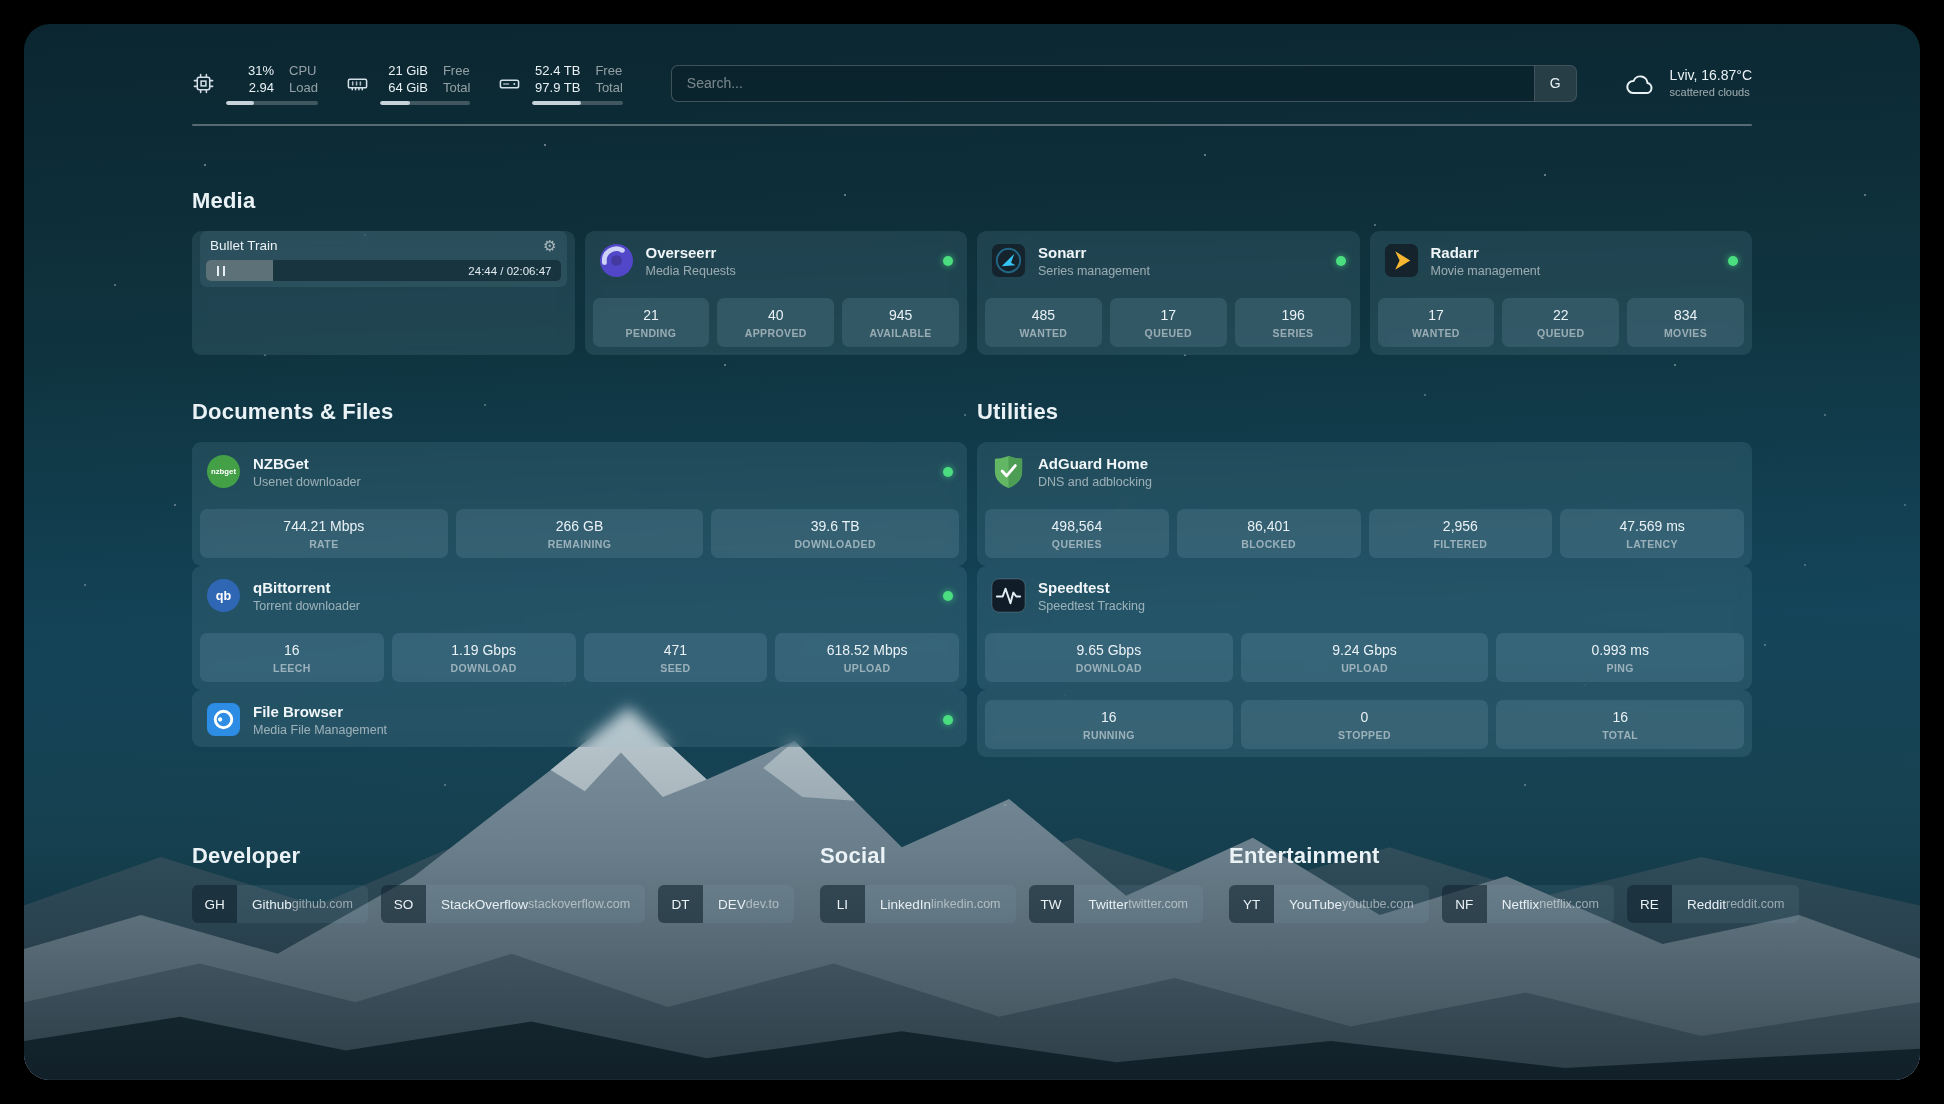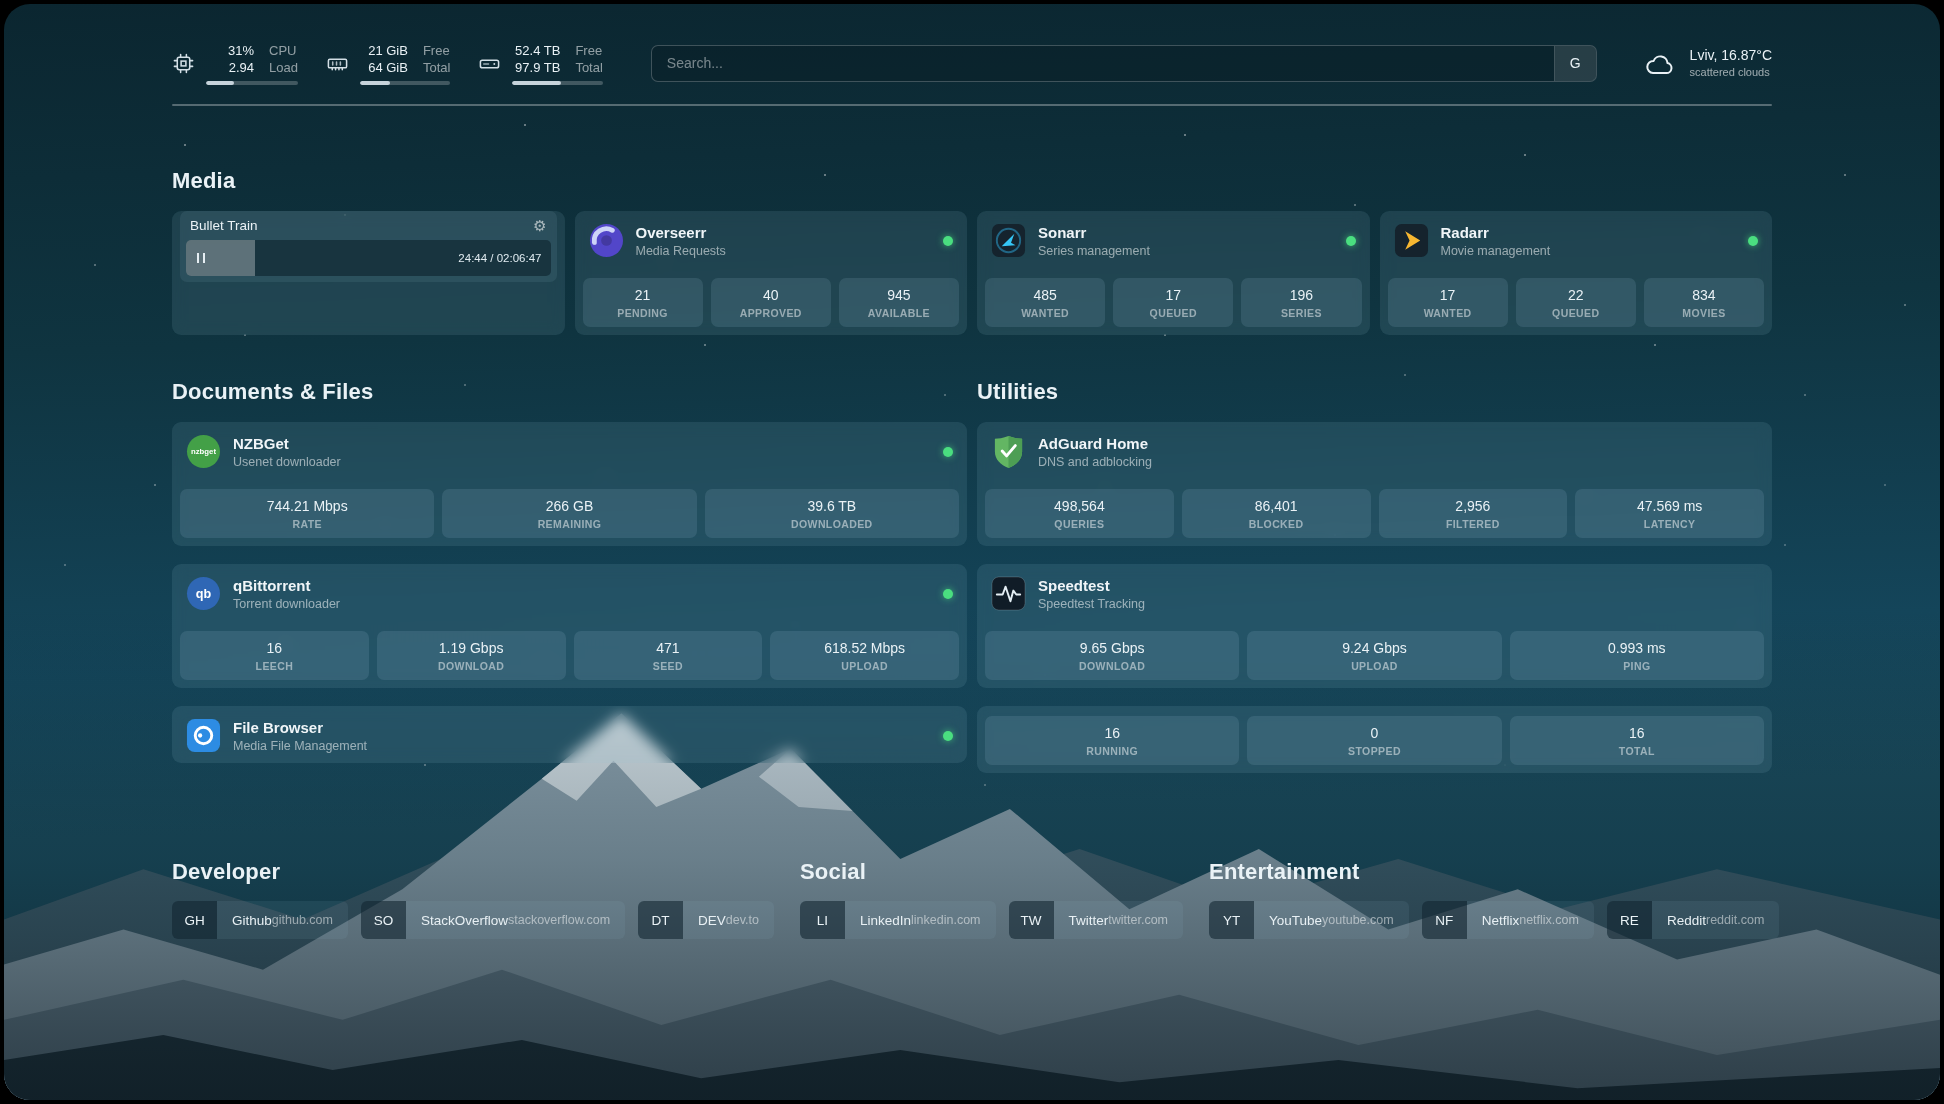--- a/index.html
+++ b/index.html
@@ -1,17 +1,17 @@
 <!DOCTYPE html>
 <html><head>
 <meta charset="utf-8">
 <style>
   * { margin:0; padding:0; box-sizing:border-box; }
   html,body { width:1944px; height:1104px; background:#000; font-family:"Liberation Sans", sans-serif; }
-  .app { position:relative; width:1944px; height:1104px; background:#000; padding:4px; }
+  .app { position:relative; width:1944px; height:1104px; background:#000; padding:24px; }
   .screen { position:relative; width:100%; height:100%; border-radius:26px; overflow:hidden;
             background: linear-gradient(178deg, #0b2630 0%, #0f3440 30%, #14455a 58%, #1a4a5c 72%); }
 
   
   .bg { position:absolute; inset:0; pointer-events:none; }
   .bg svg.mountains { position:absolute; bottom:0; left:0; width:100%; height:44%; display:block; }
   .stars { position:absolute; top:0; left:0; width:2px; height:2px; border-radius:50%;
            box-shadow: 180px 140px 0 rgba(255,255,255,.5), 340px 210px 0 rgba(255,255,255,.4),
            520px 120px 0 rgba(255,255,255,.5), 660px 250px 0 rgba(255,255,255,.35),
            820px 170px 0 rgba(255,255,255,.5), 1000px 220px 0 rgba(255,255,255,.4),
@@ -83,30 +83,30 @@
   .stats { display:flex; gap:8px; padding:0 8px 8px; }
   .stat { flex:1; background:rgba(160,200,218,.14); border-radius:7px; text-align:center; padding:9px 4px 8px;margin-top:10px; }
   .stat-v { font-size:14px; color:#eaf2f6; }
   .stat-l { font-size:10.5px; font-weight:700; letter-spacing:.4px; color:rgba(255,255,255,.5); margin-top:4px; }
 
   
   .plex-body { padding:0 8px 8px; }
   .np { background:rgba(160,200,218,.10); border-radius:7px; padding:5px 6px 6px; }
   .np-row { display:flex; justify-content:space-between; align-items:center; font-size:13.5px; color:#eaf2f6; padding:2px 4px 7px; }
   .gear { color:rgba(255,255,255,.6); font-size:15px; line-height:1; cursor:pointer; }
-  .np-progress { position:relative; display:flex; align-items:center; height:36px; background:rgba(10,30,40,.55);
+  .np-progress { position:relative; display:flex; align-items:center; height:21px; background:rgba(10,30,40,.55);
                  border-radius:5px; overflow:hidden; }
   .np-fill { position:absolute; left:0; top:0; bottom:0; background:rgba(255,255,255,.3); }
   .pause-btn { position:relative; width:30px; display:flex; justify-content:center; align-items:center; cursor:pointer; }
   .pause-bars { width:8px; height:10px; border-left:2.5px solid #e6eef3; border-right:2.5px solid #e6eef3; }
   .np-time { position:relative; margin-left:auto; padding-right:9px; font-size:11.5px; color:#e2ecf1; }
 
   .two-col { display:grid; grid-template-columns:1fr 1fr; gap:10px; margin-top:44px; align-items:start; }
   .column .section-title { margin-bottom:17px; }
-  .card-stack { display:flex; flex-direction:column; gap:18px; }
+  .card-stack { display:flex; flex-direction:column; }
 
   
   .bookmarks { display:grid; grid-template-columns:repeat(3,1fr); gap:26px; margin-top:86px; }
   .bm-col .section-title { margin-bottom:16px; }
   .bm-list { display:flex; flex-direction:row; gap:13px; }
   .bm { display:flex; align-items:center; height:38px; background:rgba(150,190,208,.10); border-radius:6px;
         overflow:hidden; text-decoration:none; cursor:pointer; }
   .bm-abbr { width:45px; height:100%; display:flex; align-items:center; justify-content:center;
              background:rgba(8,26,36,.55); color:#eaf2f6; font-size:13.5px; }
   .bm-name { margin-left:15px; font-size:13.5px; color:#e8f0f4; }

